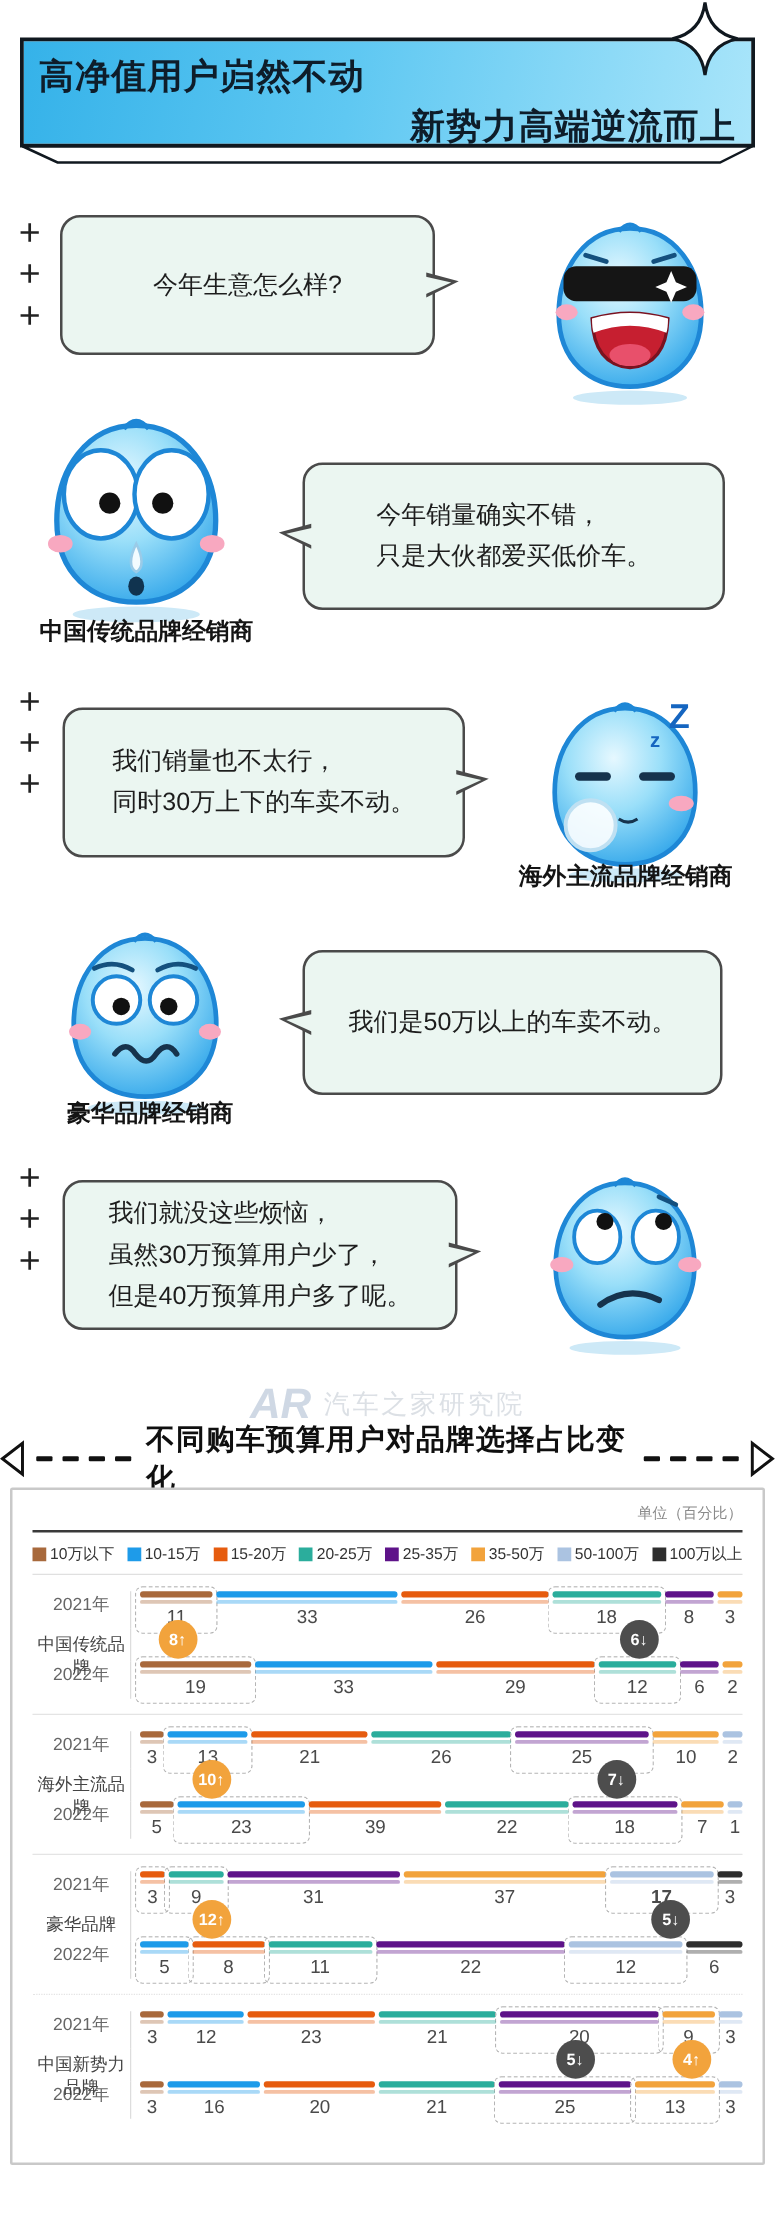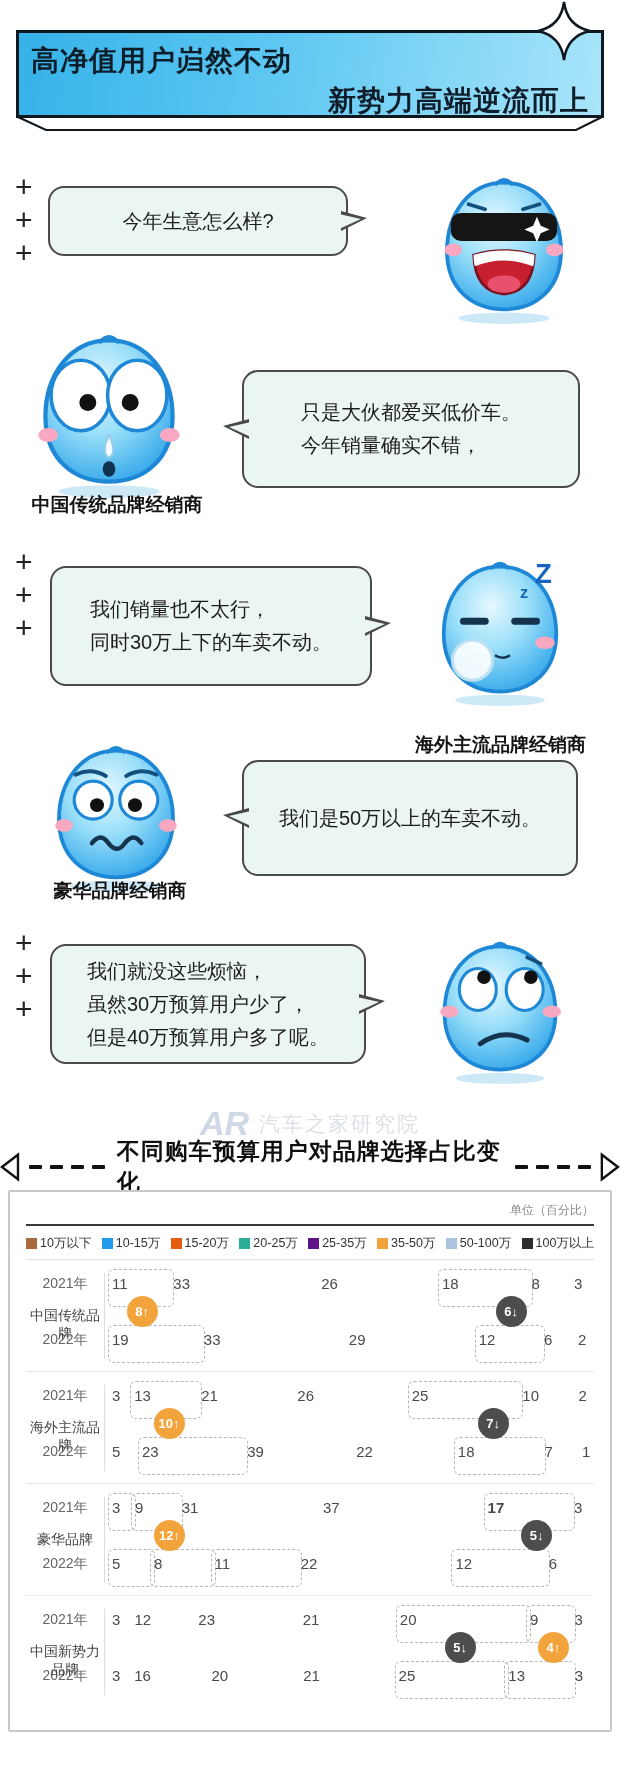--- a/index.html
+++ b/index.html
@@ -56,21 +56,21 @@
   .lgt{font-size:12.5px;color:#333;}
   .midrule{border-top:1px solid #e0e0e0;}
 
   .cgroup{padding:13px 0 12px;border-bottom:1px solid #e4e4e4;}
   .cgroup:nth-child(3){border-bottom-style:dotted;}
   .cgroup:last-child{border-bottom:none;}
   .crow{display:flex;align-items:flex-start;}
   .ylab{width:78px;flex:0 0 78px;font-size:14px;color:#666;text-align:center;padding-top:2px;box-sizing:border-box;}
   .gname{color:#444;line-height:1.25;padding-top:4px;}
   .track{flex:1;display:flex;gap:3px;border-left:1px solid #ddd;padding-left:7px;min-height:30px;}
-  .seg{display:flex;flex-direction:row;min-width:4px;}
+  .seg{display:flex;flex-direction:column;min-width:4px;}
   .seg .bar{height:5px;border-radius:3px;}
   .seg .under{height:3px;border-radius:2px;margin-top:2px;opacity:.38;}
   .seg .val{font-size:15px;color:#4a4a4a;text-align:center;margin-top:2px;}
   .seg.hl{outline:1.5px dashed #b5b5b5;outline-offset:3px;border-radius:2px;}
   .crow.mid{height:26px;position:relative;justify-content:center;}
   .btrack{flex:1;position:relative;border-left:1px solid #ddd;margin-left:0;height:26px;margin-left:0;padding-left:7px;}
   .cbadge{position:absolute;top:-7px;width:31px;height:31px;border-radius:50%;color:#fff;font-size:13px;
           font-weight:bold;display:flex;align-items:center;justify-content:center;z-index:4;}
   .cbadge.up{background:#F2A33C;}
   .cbadge.down{background:#4D4D4D;}
@@ -112,21 +112,21 @@
       <div>+</div>
       <div>+</div>
       <div>+</div>
     </div>
   <div class="plus-group" style="left:15px;top:926px;">
       <div>+</div>
       <div>+</div>
       <div>+</div>
     </div>
 
-  <div class="bubble tail-r center" style="left:48px;top:186px;width:300px;height:70px;">
+  <div class="bubble tail-r center" style="left:48px;top:172px;width:300px;height:112px;">
     <div class="bub-text">
         <span>今年生意怎么样?</span>
       </div>
   </div>
   <svg class="mascot" style="left:428px;top:166px;" width="152" height="160" viewBox="0 0 120 126">
     <ellipse cx="60" cy="120" rx="36" ry="4.5" fill="#CDE9F7"></ellipse>
     <path d="M60 13 C 88 13 105 38 105 67 C 105 97 85 113 60 113 C 35 113 15 97 15 67 C 15 38 32 13 60 13 Z" fill="url(#blobGrad)" stroke="#1E87D6" stroke-width="3"></path>
     <path d="M53 15 Q60 6 67 15" fill="none" stroke="#1E87D6" stroke-width="2.5"></path>
     <path d="M32 30 L45 34 M88 30 L75 34" stroke="#14507e" stroke-width="3" stroke-linecap="round"></path>
     <rect x="18" y="37" width="84" height="22" rx="8" fill="#151515"></rect>
@@ -146,22 +146,22 @@
     <ellipse cx="80" cy="52" rx="21" ry="25" fill="#ffffff" stroke="#1E87D6" stroke-width="2.5"></ellipse>
     <circle cx="45" cy="57" r="6" fill="#111111"></circle>
     <circle cx="75" cy="57" r="6" fill="#111111"></circle>
     <path d="M60 80 C 56 88 56 94 60 96 C 64 94 64 88 60 80 Z" fill="#F2FBFF" stroke="#9ACBE8" stroke-width="1.5"></path>
     <ellipse cx="60" cy="104" rx="4.5" ry="5.5" fill="#10334f"></ellipse>
     <ellipse cx="17" cy="80" rx="7" ry="5" fill="#F8A8C0"></ellipse>
     <ellipse cx="103" cy="80" rx="7" ry="5" fill="#F8A8C0"></ellipse>
   </svg>
   <div class="bubble tail-l" style="left:242px;top:370px;width:338px;height:118px;">
     <div class="bub-text">
+      <span>今年销量确实不错，</span>
       <span>只是大伙都爱买低价车。</span>
-      <span>今年销量确实不错，</span>
     </div>
   </div>
   <div class="who" style="left:12px;top:492px;width:210px;">中国传统品牌经销商</div>
 
   <div class="bubble tail-r" style="left:50px;top:566px;width:322px;height:120px;">
     <div class="bub-text">
       <span>我们销量也不太行，</span>
       <span>同时30万上下的车卖不动。</span>
     </div>
   </div>
@@ -170,21 +170,21 @@
     <path d="M60 13 C 88 13 105 38 105 67 C 105 97 85 113 60 113 C 35 113 15 97 15 67 C 15 38 32 13 60 13 Z" fill="url(#blobGrad)" stroke="#1E87D6" stroke-width="3"></path>
     <path d="M53 15 Q60 6 67 15" fill="none" stroke="#1E87D6" stroke-width="2.5"></path>
     <text x="88" y="26" font-size="22" font-weight="bold" fill="#1565C0">Z</text>
     <text x="76" y="38" font-size="13" font-weight="bold" fill="#1565C0">z</text>
     <rect x="28" y="54" width="23" height="5.5" rx="2.7" fill="#16334d"></rect>
     <rect x="69" y="54" width="23" height="5.5" rx="2.7" fill="#16334d"></rect>
     <path d="M56 84 Q62 88 68 84" fill="none" stroke="#16334d" stroke-width="2"></path>
     <circle cx="38" cy="88" r="16" fill="rgba(255,255,255,0.9)" stroke="#BFE0F2" stroke-width="2.5"></circle>
     <ellipse cx="96" cy="74" rx="8" ry="5" fill="#F8A8C0"></ellipse>
   </svg>
-  <div class="who" style="left:398px;top:732px;width:205px;">海外主流品牌经销商</div>
+  <div class="who" style="left:398px;top:688px;width:205px;">海外主流品牌经销商</div>
 
   <svg class="mascot" style="left:40px;top:734px;" width="152" height="160" viewBox="0 0 120 126">
     <ellipse cx="60" cy="120" rx="36" ry="4.5" fill="#CDE9F7"></ellipse>
     <path d="M60 13 C 88 13 105 38 105 67 C 105 97 85 113 60 113 C 35 113 15 97 15 67 C 15 38 32 13 60 13 Z" fill="url(#blobGrad)" stroke="#1E87D6" stroke-width="3"></path>
     <path d="M53 15 Q60 6 67 15" fill="none" stroke="#1E87D6" stroke-width="2.5"></path>
     <path d="M28 32 Q40 26 52 33 M68 33 Q80 26 92 32" fill="none" stroke="#14507e" stroke-width="3" stroke-linecap="round"></path>
     <circle cx="42" cy="52" r="15" fill="#ffffff" stroke="#1E87D6" stroke-width="2.5"></circle>
     <circle cx="78" cy="52" r="15" fill="#ffffff" stroke="#1E87D6" stroke-width="2.5"></circle>
     <circle cx="45" cy="56" r="5.5" fill="#111111"></circle>
     <circle cx="75" cy="56" r="5.5" fill="#111111"></circle>

